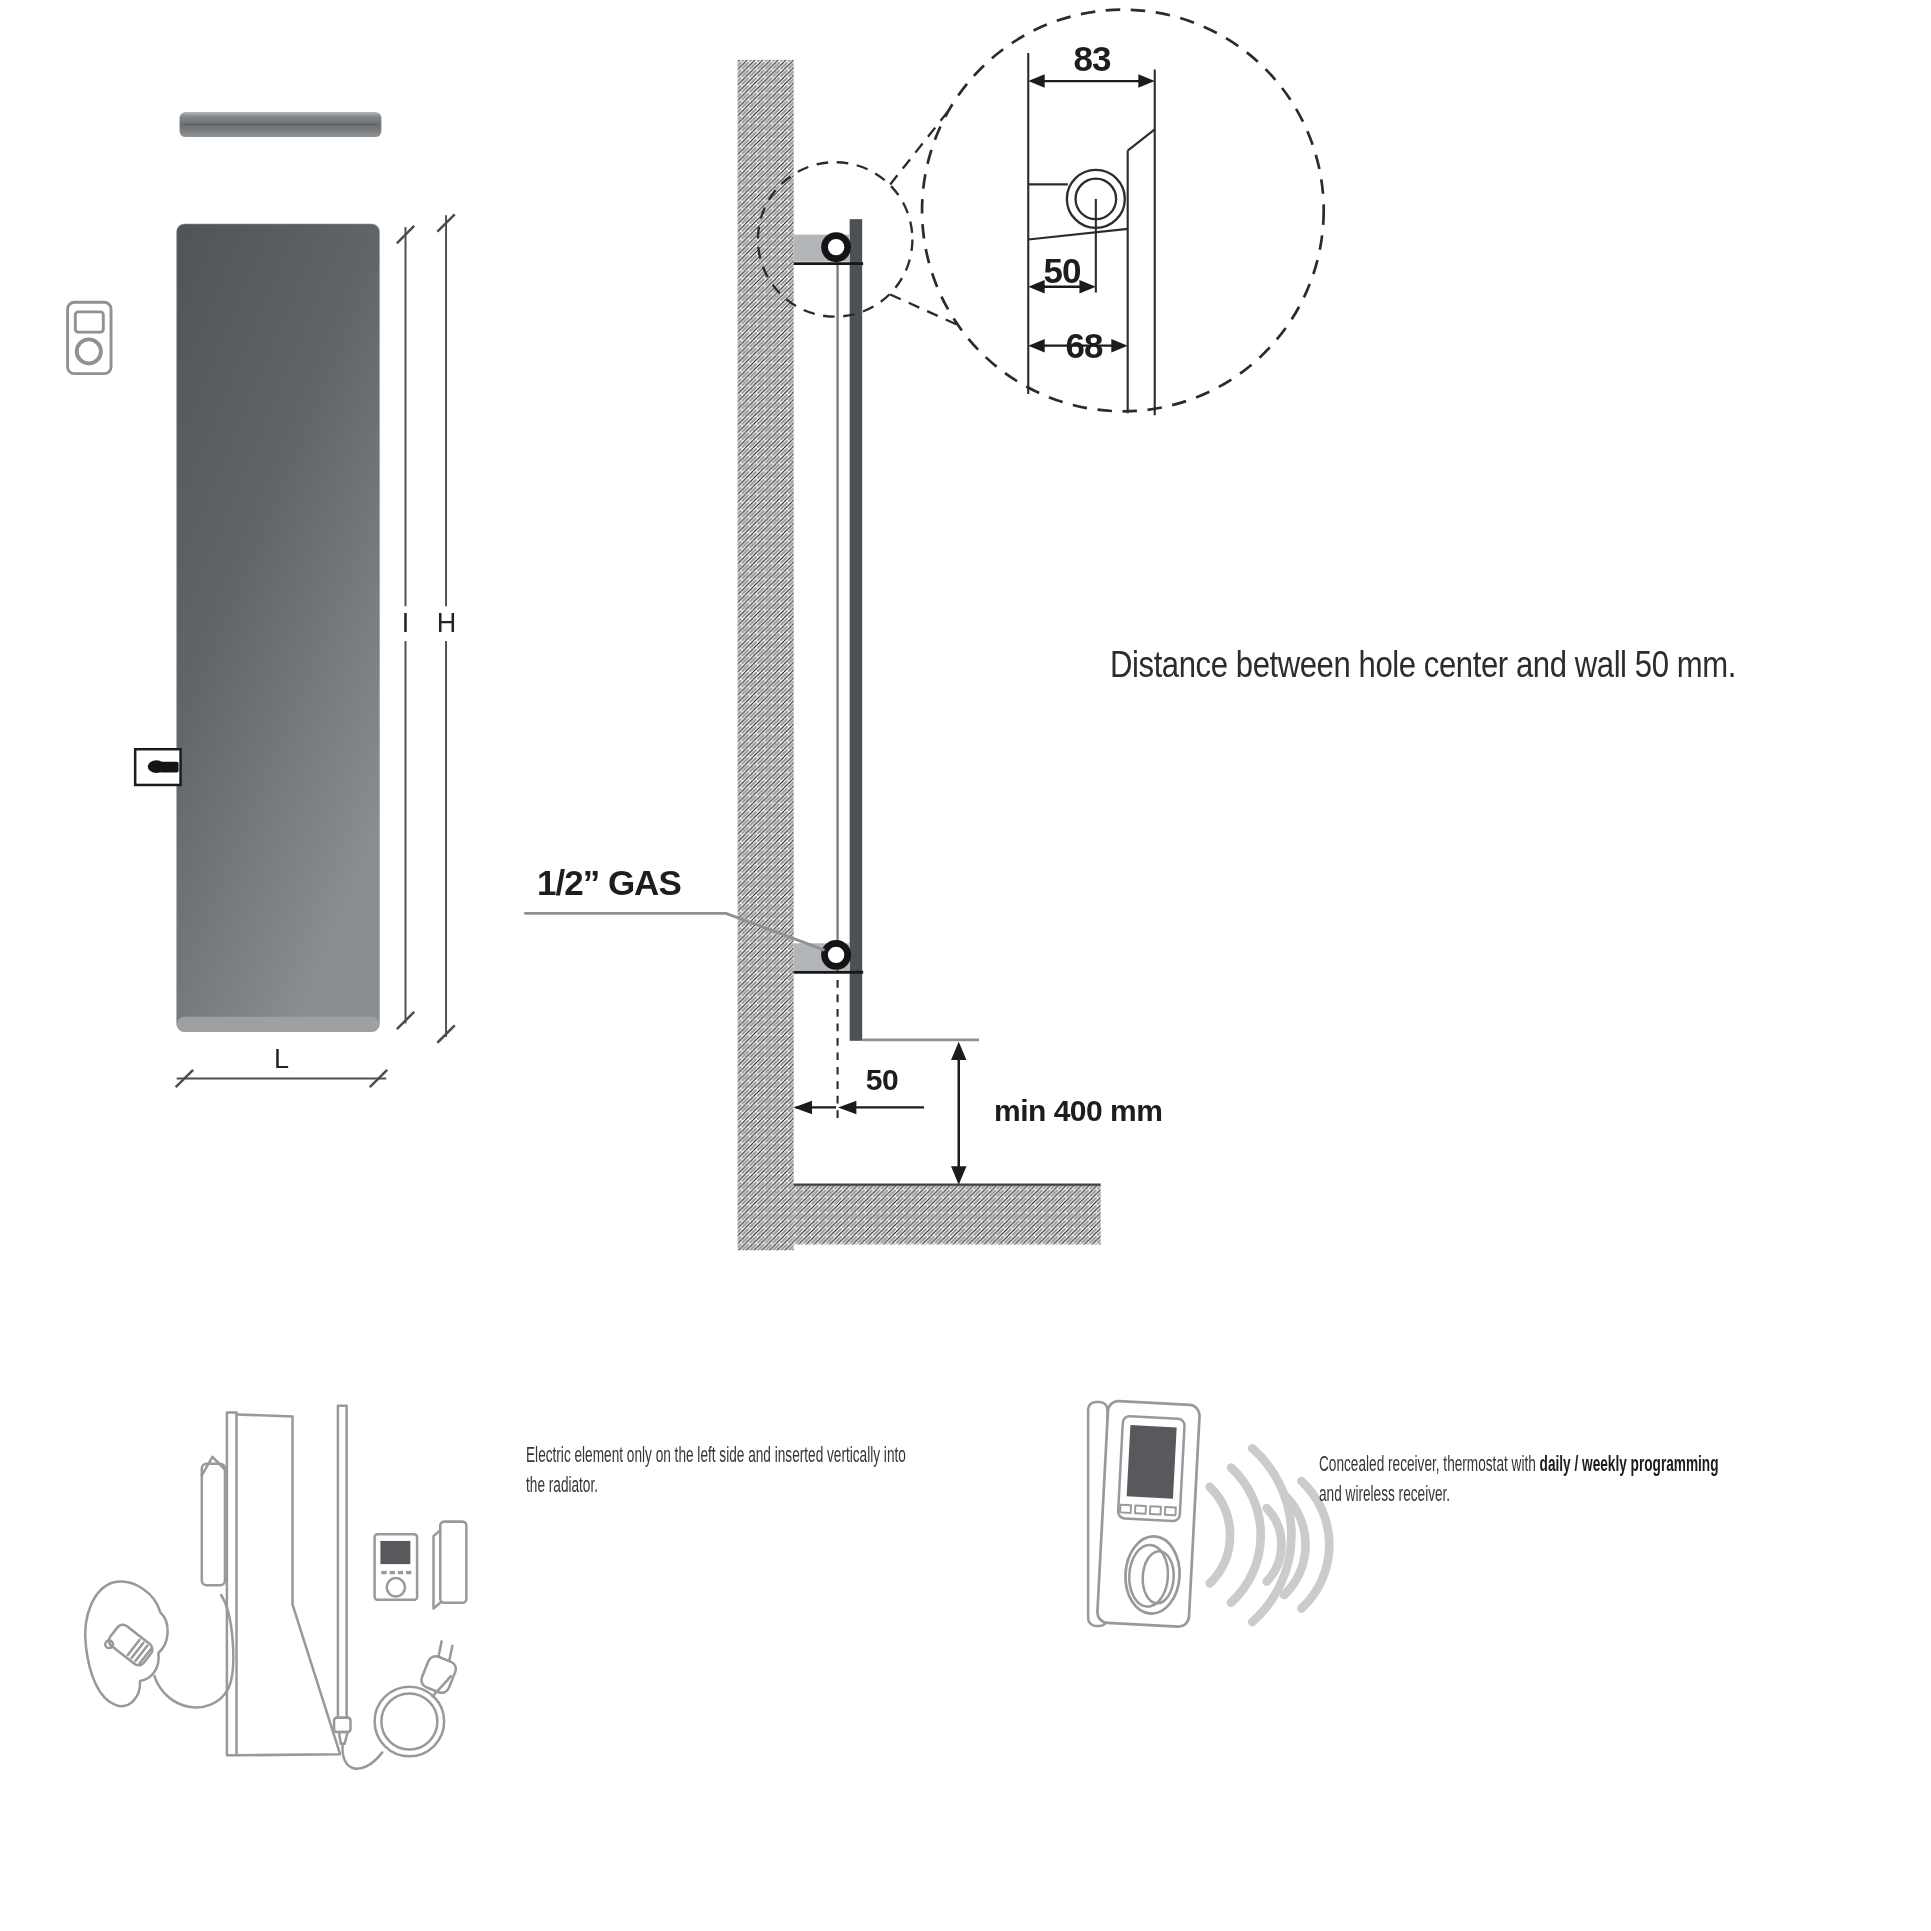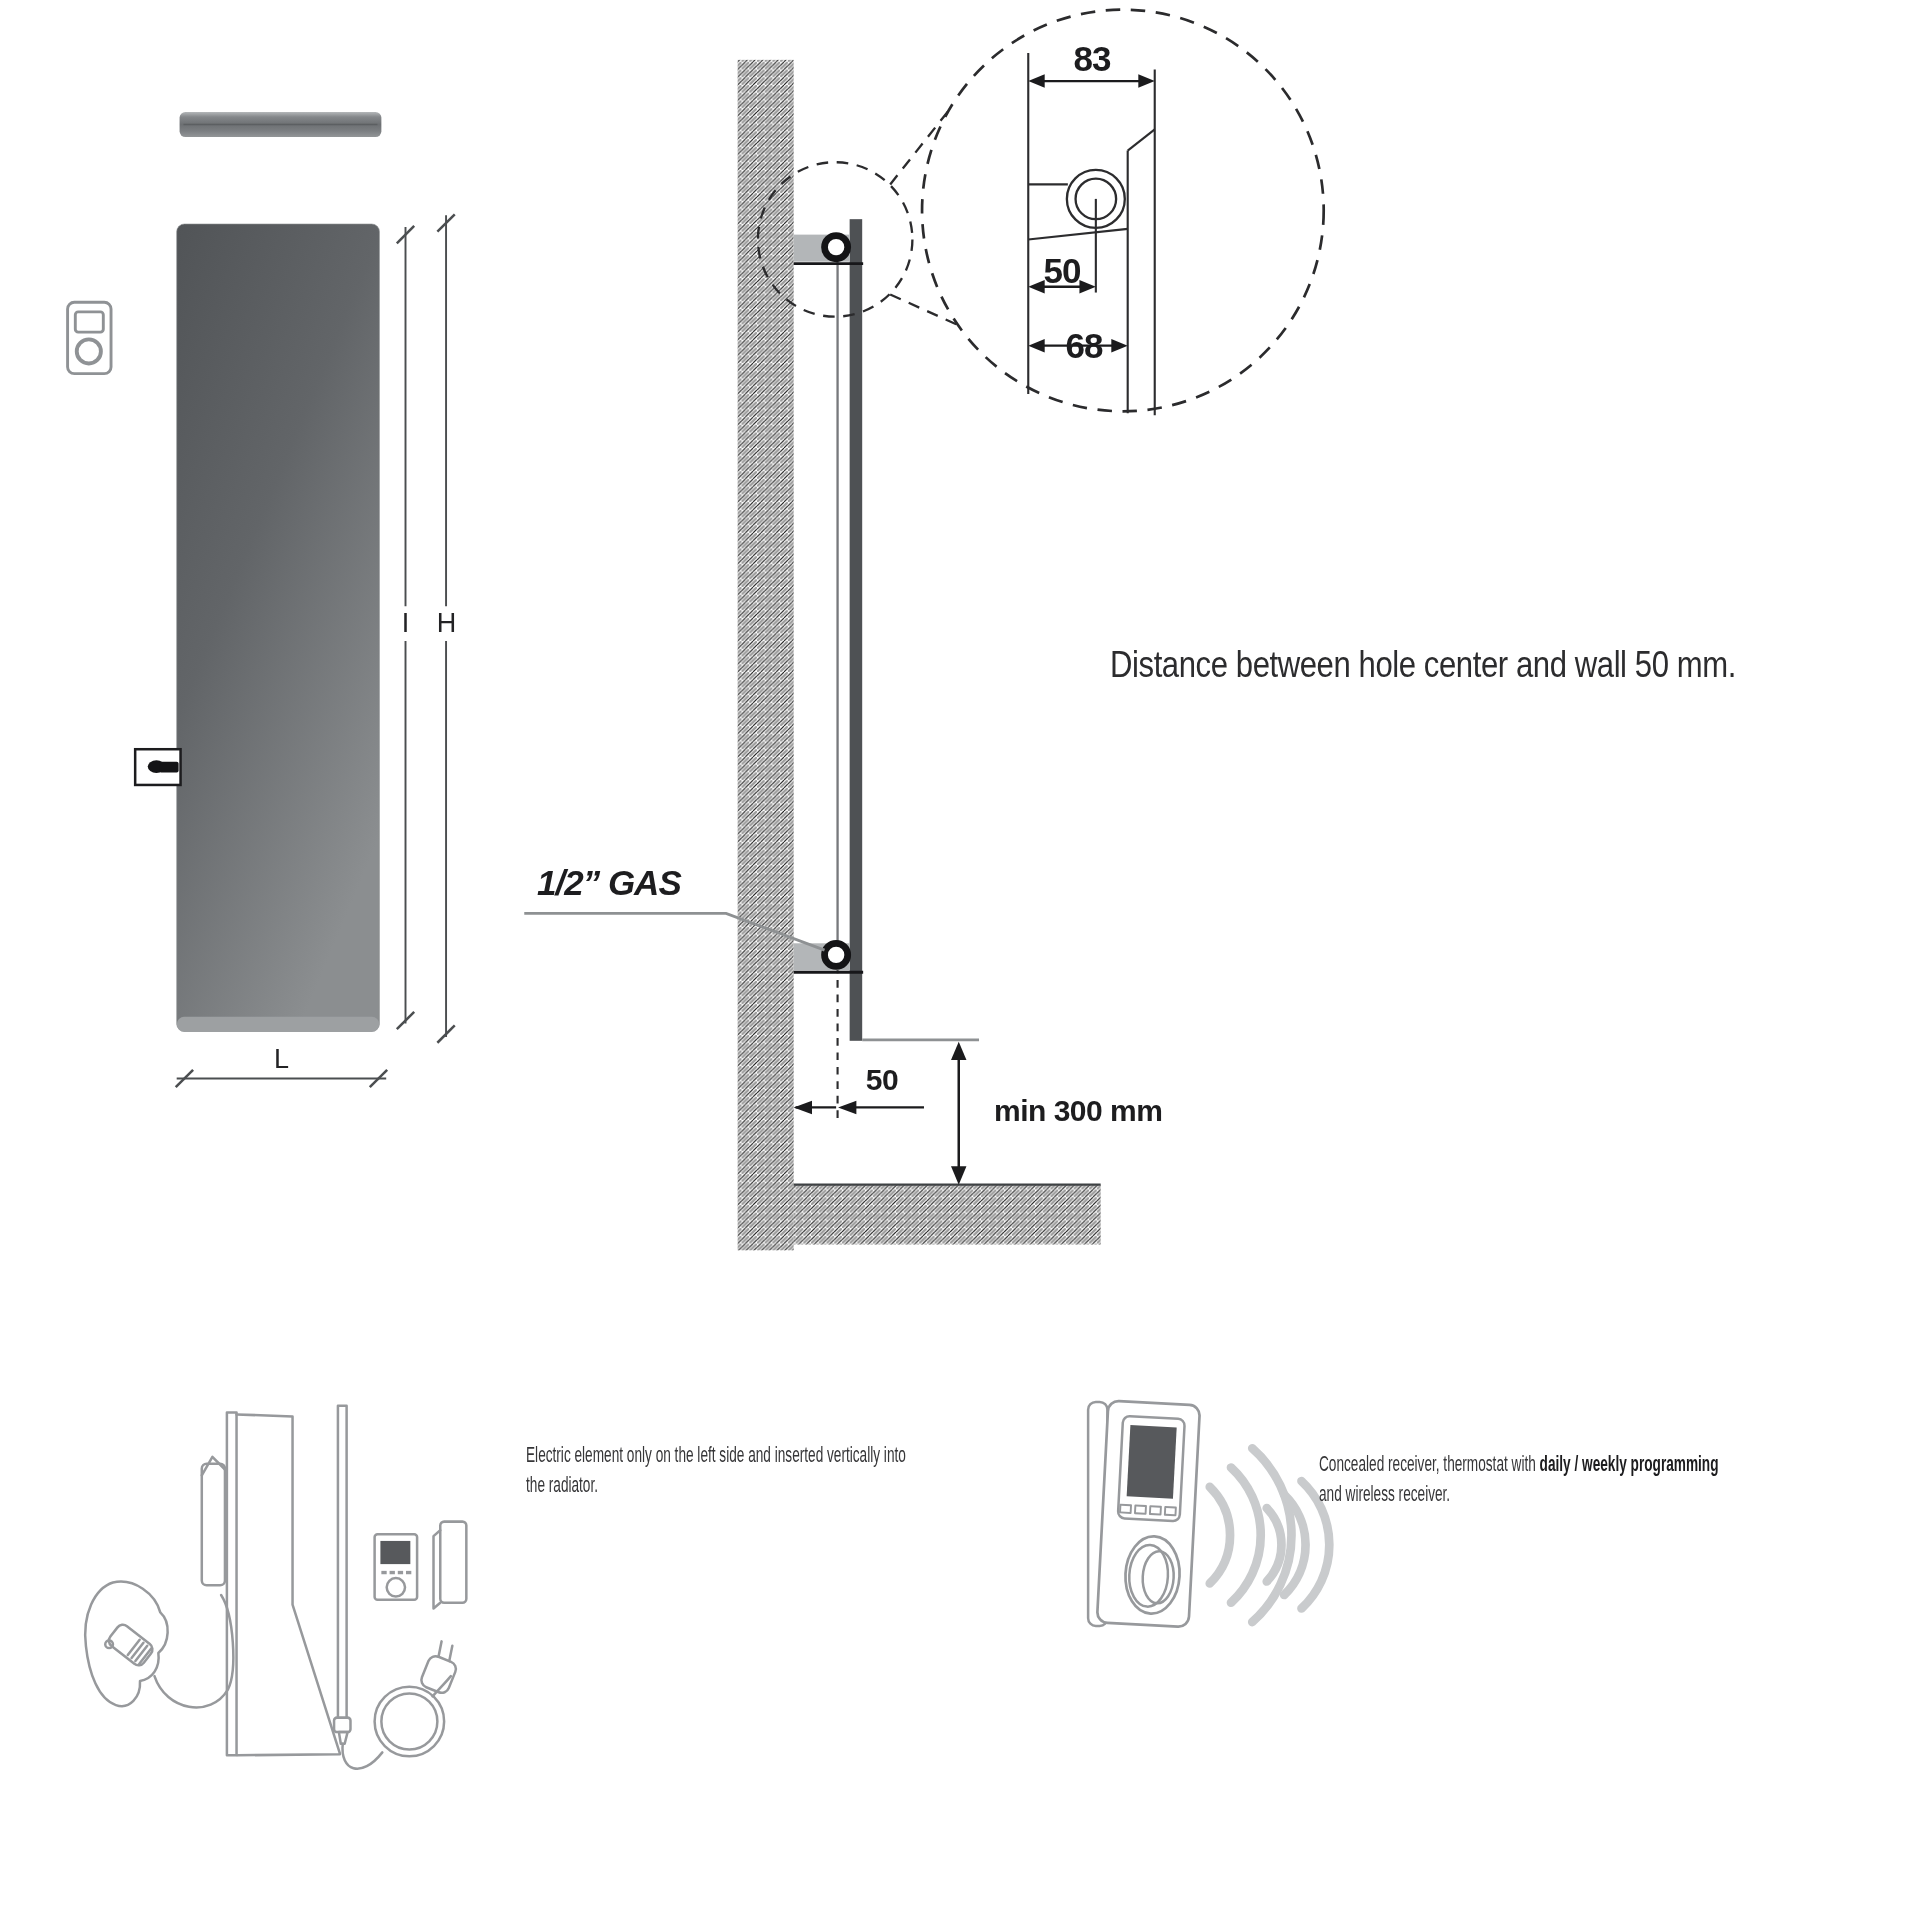--- a/index.html
+++ b/index.html
@@ -219,23 +219,23 @@
       <path d="M1330 1548 A72 72 0 0 1 1330 1652"></path>
       <path d="M1348 1534 A90 90 0 0 1 1348 1666"></path>
     </g>
   </g>
 </svg>
 
 <div class="t dim" style="left:1058px;top:39px;width:68px;">83</div>
 <div class="t dim" style="left:1027px;top:251px;width:70px;">50</div>
 <div class="t dim" style="left:1049px;top:326px;width:70px;">68</div>
 
-<div class="t gas" style="left:537px;top:863px;font-style:italic;">1/2” GAS</div>
+<div class="t gas" style="left:537px;top:863px;">1/2” GAS</div>
 <div class="t dimS ctr" style="left:852px;top:1063px;width:60px;">50</div>
-<div class="t dimS" style="left:994px;top:1094px;">min 300 mm</div>
+<div class="t dimS" style="left:994px;top:1094px;">min 400 mm</div>
 
 <div class="t lbl" style="left:390px;top:608px;width:31px;">I</div>
 <div class="t lbl" style="left:431px;top:608px;width:31px;">H</div>
 <div class="t lbl" style="left:266px;top:1044px;width:31px;">L</div>
 
 <div class="t bignote" style="left:1110px;top:644px;">Distance between hole center and wall 50 mm.</div>
 
 <div class="t note" style="left:526px;top:1440px;">
   <span>Electric element only on the left side and inserted vertically into</span><br>
   <span>the radiator.</span>

